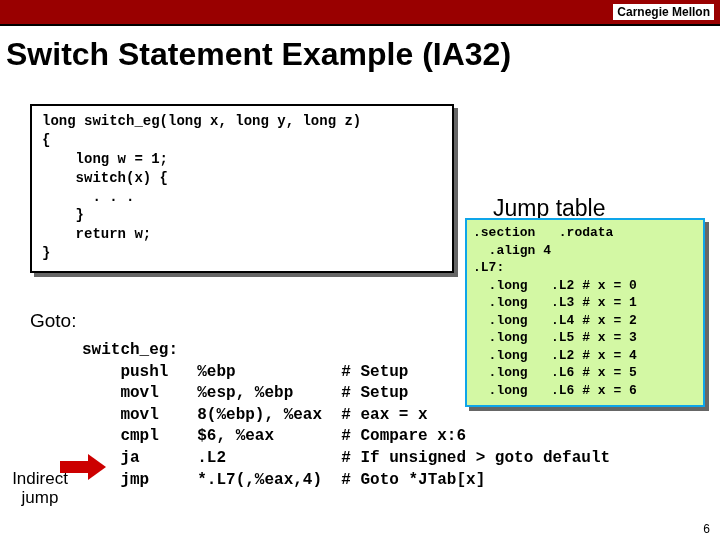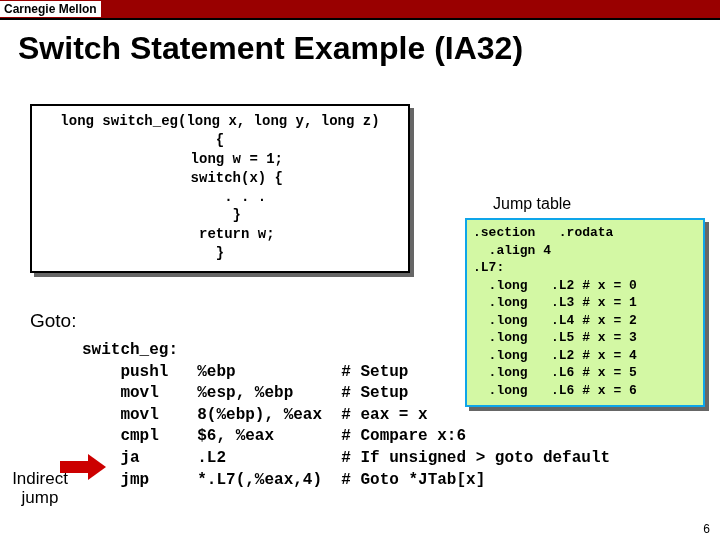--- a/index.html
+++ b/index.html
@@ -6,60 +6,60 @@
   html, body {
     margin: 0; padding: 0;
     width: 720px; height: 540px;
     font-family: Arial, Helvetica, sans-serif;
     background: #fff;
     overflow: hidden;
     position: relative;
   }
   .topbar {
     background: #990000;
-    height: 20px;
+    height: 26px;
     width: 100%;
     border-bottom: 2px solid #000;
     display: flex;
+    justify-content: flex-end;
     align-items: center;
     padding-right: 6px;
   }
   .org {
     background: #fff;
     color: #000;
     font-size: 12px;
     padding: 1px 4px;
     font-weight: bold;
   }
   .slide-title {
     font-size: 32px;
     font-weight: bold;
-    margin: 10px 0 8px 18px;
+    margin: 10px 0 8px 6px;
   }
   .codebox {
     position: absolute;
     left: 30px;
     top: 104px;
-    width: 380px;
+    width: 424px;
     background: #fff;
     border: 2px solid #000;
     box-shadow: 4px 4px 0 0 #666;
     font-family: "Courier New", monospace;
     font-size: 14px;
     font-weight: bold;
     line-height: 1.35;
     padding: 6px 10px 8px 10px;
     white-space: pre;
-    text-align: center;
   }
   .jump-caption {
     position: absolute;
     left: 493px;
     top: 195px;
-    font-size: 16px;
+    font-size: 23px;
   }
   .jumpbox {
     position: absolute;
     left: 465px;
     top: 218px;
     width: 240px;
     background: #d3f8a4;
     border: 2px solid #0ea5e9;
     box-shadow: 4px 4px 0 0 #666;
     font-family: "Courier New", monospace;

